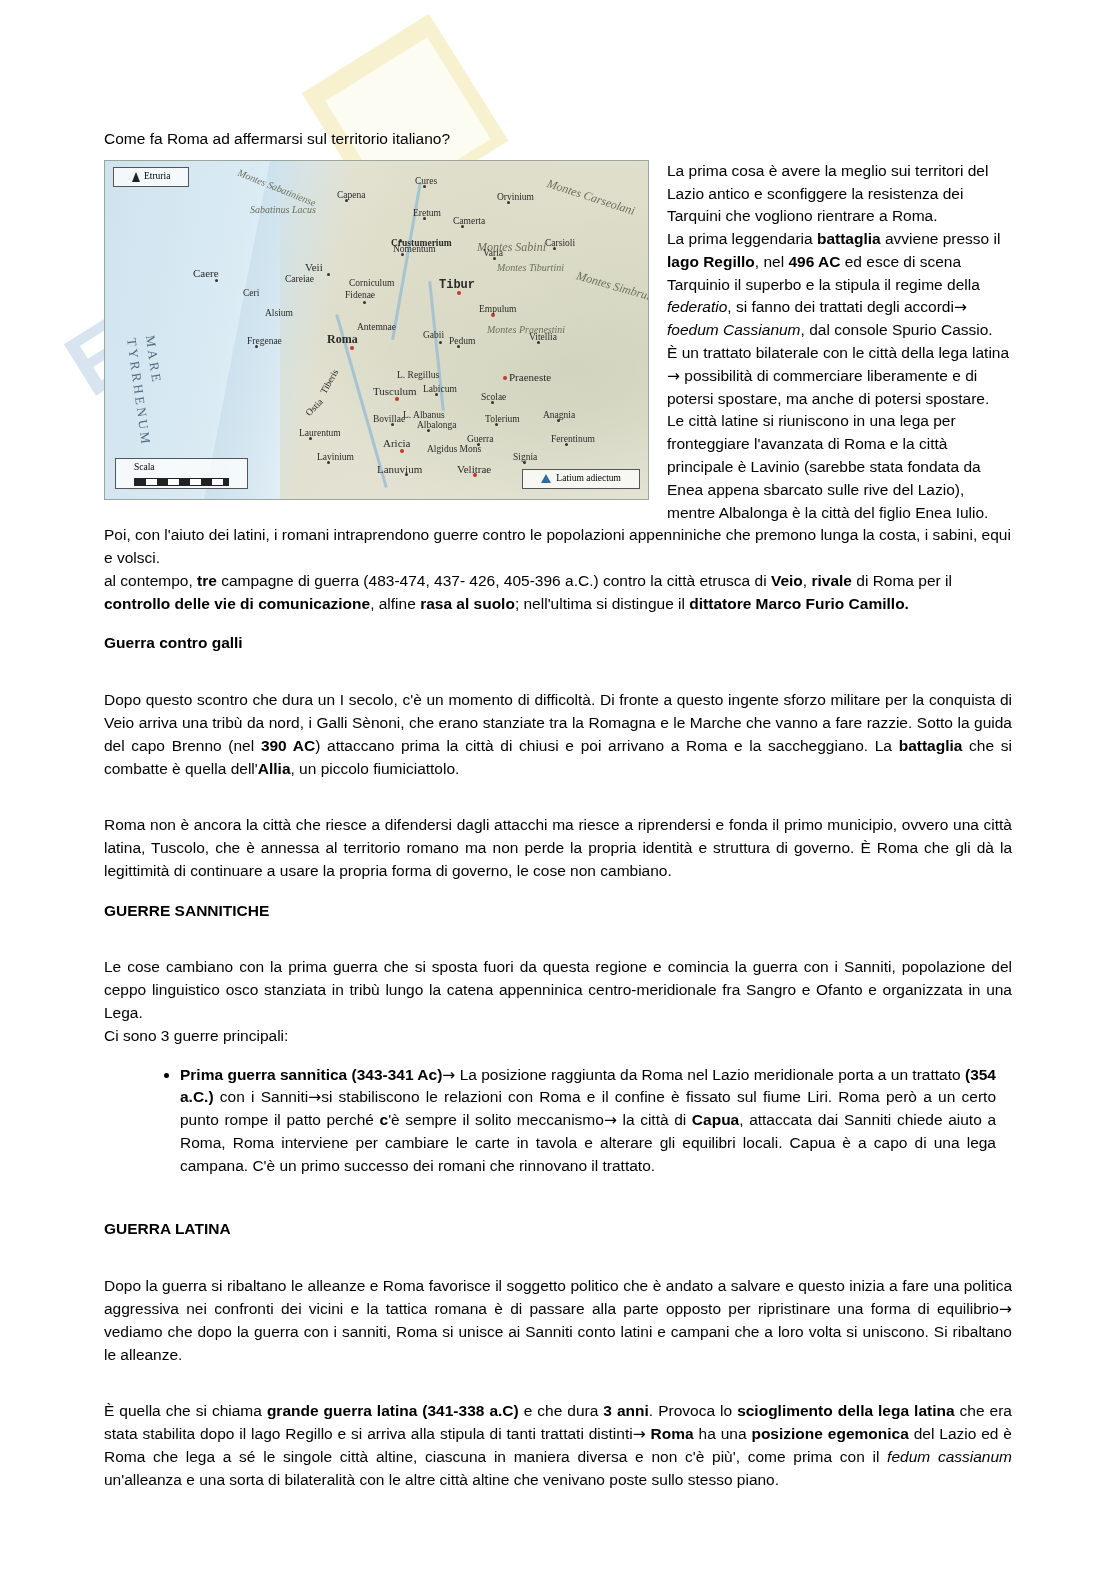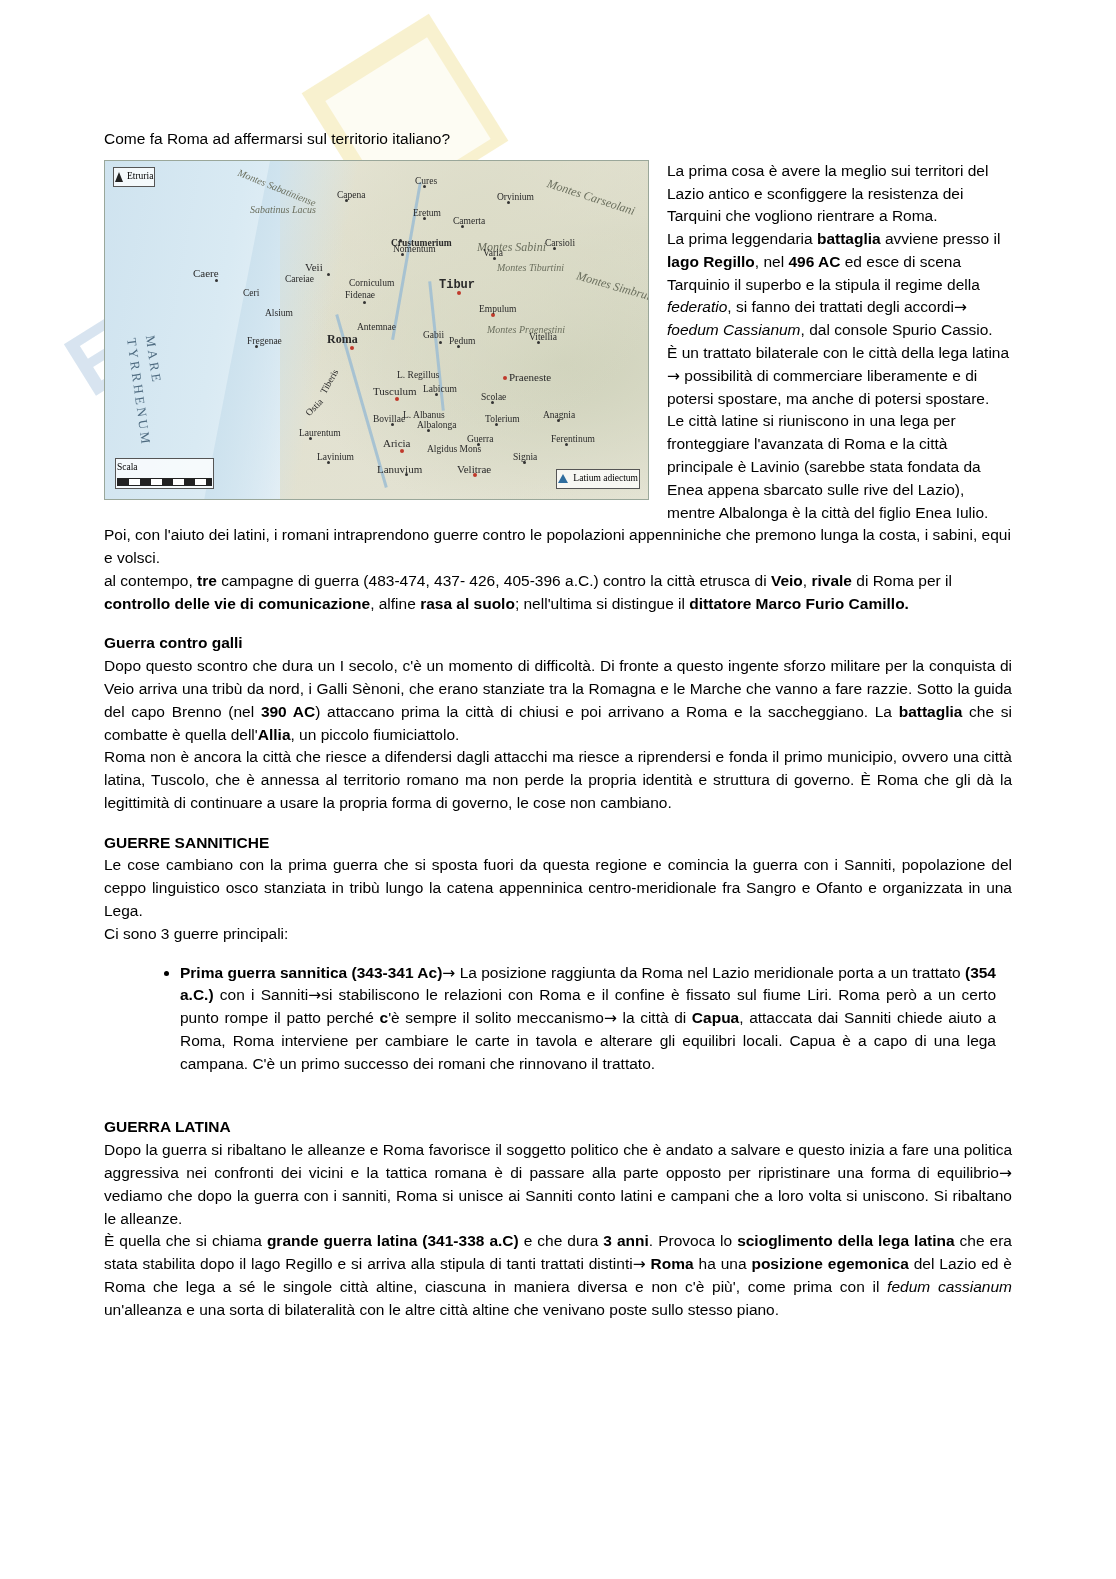--- a/index.html
+++ b/index.html
@@ -89,21 +89,21 @@
   }
   .para { margin-bottom: 0px; }
   .gap { height: 17px; }
   .gap-sm { height: 8px; }
   b, .b { font-weight: bold; }
   i, .i { font-style: italic; }
   .heading {
     font-weight: bold;
     margin-bottom: 0;
   }
-  .justify { text-align: justify; }
+  .justify { text-align: justify; margin-top: 34px; }
 
   
   .intro-line { margin-bottom: 9px; }
   .float-wrap { position: relative; }
   .map-figure {
     float: left;
     width: 545px;
     height: 340px;
     margin: 0 18px 4px 0;
     position: relative;
@@ -175,21 +175,21 @@
     color: #4e6b80;
     writing-mode: vertical-rl;
     transform: rotate(-8deg);
   }
   .map-box {
     position: absolute;
     border: 1px solid #555;
     background: rgba(255,255,255,.75);
     font-size: 9.5px;
     font-family: "Liberation Serif", serif;
-    padding: 2px 1px;
+    padding: 2px 18px;
   }
   .etruria-box { left: 8px; top: 6px; display: flex; align-items: center; gap: 4px; }
   .arrow-n {
     width: 0; height: 0;
     border-left: 4px solid transparent;
     border-right: 4px solid transparent;
     border-bottom: 10px solid #222;
   }
   .scala-box { left: 10px; bottom: 10px; width: 95px; }
   .scala-bar {

